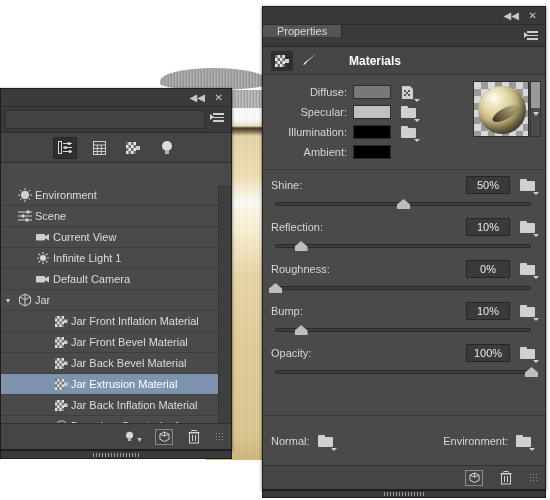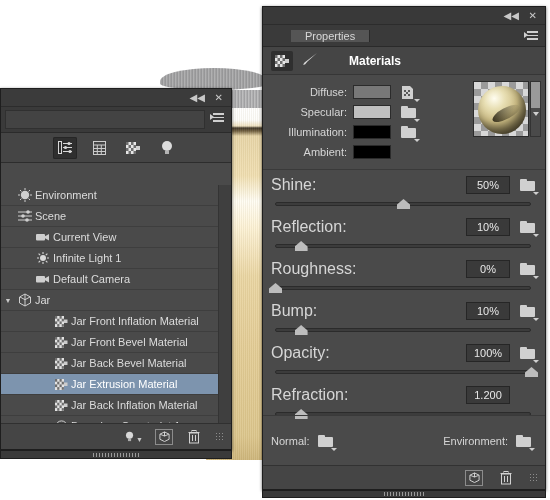--- a/index.html
+++ b/index.html
@@ -24,21 +24,21 @@
      background:repeating-linear-gradient(90deg,rgba(255,255,255,.07) 0 1px,rgba(120,95,45,.07) 1px 2px); }
   .jarshine { position:absolute; left:60px; top:108px; width:16px; height:46px;
      background:linear-gradient(180deg,rgba(255,255,255,0),rgba(255,255,255,.95),rgba(255,255,255,0)); filter:blur(2px); }
   .jarbot { position:absolute; left:56px; top:400px; width:62px; height:8px; background:#ffffff; }
 
   
   .panel { position:absolute; background:#4a4a4a; border:1px solid #1e1e1e;
      box-shadow:0 1px 3px rgba(0,0,0,.6); }
   .titlebar { height:18px; background:#393939; position:relative; border-bottom:1px solid #2c2c2c; }
   .tbtn { position:absolute; top:3px; color:#c8c8c8; font-size:10px; line-height:12px; cursor:pointer; }
-  .tabbar { height:22px; background:#3a3a3a; position:relative; border-bottom:1px solid #2a2a2a; display:flex; align-items:center;padding-left:28px; }
+  .tabbar { height:22px; background:#3a3a3a; position:relative; border-bottom:1px solid #2a2a2a; display:flex; align-items:flex-start; }
   .tab { padding:0 14px; display:flex; align-items:center; font-size:11px; color:#d8d8d8;
      background:#555555; border-right:1px solid #2a2a2a; }
   .tabfill { flex:1; background:#3a3a3a; }
   .menubtn { position:absolute; right:5px; top:4px; width:16px; height:14px; cursor:pointer; }
   .menubtn i { display:block; background:#cfcfcf; height:1.5px; margin:2px 0 0 3px; width:11px; }
   .menubtn .arw { position:absolute; left:0; top:3px; width:0; height:0;
      border-left:4px solid #cfcfcf; border-top:3px solid transparent; border-bottom:3px solid transparent; }
 
   
   #scenePanel { left:0px; top:88px; width:232px; height:362px; }
@@ -92,21 +92,21 @@
      box-shadow:inset -4px -6px 10px rgba(0,0,0,.45); }
   .sphere:after{ content:""; position:absolute; left:28%; top:46%; width:62%; height:22%;
      background:linear-gradient(100deg,rgba(30,25,12,.85),rgba(120,105,60,0)); transform:rotate(-28deg); border-radius:50%; }
   .prevscroll { position:absolute; right:4px; top:6px; width:11px; height:56px; background:#4a4a4a; border:1px solid #333; }
   .prevscroll .thumb { width:100%; height:26px; background:#9a9a9a; }
   .prevscroll .ar { position:absolute; left:2px; top:30px; width:0; height:0;
      border-left:3.5px solid transparent; border-right:3.5px solid transparent; border-top:4px solid #cfcfcf; }
 
   .srow { padding:5px 10px 0 8px; }
   .shead { display:flex; align-items:center; height:20px; }
-  .slab { color:#d6d6d6; font-size:16px; flex:1; }
+  .slab { color:#d6d6d6; font-size:11px; flex:1; }
   .sval { width:44px; height:18px; background:#3a3a3a; border:1px solid #262626; color:#e8e8e8;
      font-size:11px; display:flex; align-items:center; justify-content:center; }
   .track { position:relative; height:12px; margin:3px 4px 2px 4px; }
   .track .bar { position:absolute; left:0; right:0; top:4px; height:4px; background:#3c3c3c;
      border:1px solid #2b2b2b; border-radius:2px; }
   .track .knob { position:absolute; top:1px; width:13px; height:10px; margin-left:-6px;
      background:#bdbdbd; clip-path:polygon(50% 0,100% 55%,100% 100%,0 100%,0 55%); }
 
   .bottomsec { position:absolute; left:0; right:0; bottom:0; height:50px; border-top:1px solid #3a3a3a; }
   .nrow { display:flex; align-items:center; height:100%; padding:0 14px 0 8px; }
@@ -580,31 +580,20 @@
                 <span class="t"></span>
                 <span class="f"></span>
                 <span class="ar"></span>
               </span>
             </div>
             <div class="track">
               <span class="bar"></span>
               <span class="knob" style="left: 100%;"></span>
             </div>
           </div>
-          <div class="srow">
-            <div class="shead">
-              <span class="slab">Refraction:</span>
-              <span class="sval">1.200</span>
-              <span style="width: 25px;"></span>
-            </div>
-            <div class="track">
-              <span class="bar"></span>
-              <span class="knob" style="left: 10%;"></span>
-            </div>
-          </div>
         </div>
 
       <div class="bottomsec">
         <div class="nrow">
           <span class="nlab">Normal:</span>
           <span class="folder" style="margin-left:8px;">
             <span class="t"></span>
               <span class="f"></span>
               <span class="ar"></span>
           </span>

